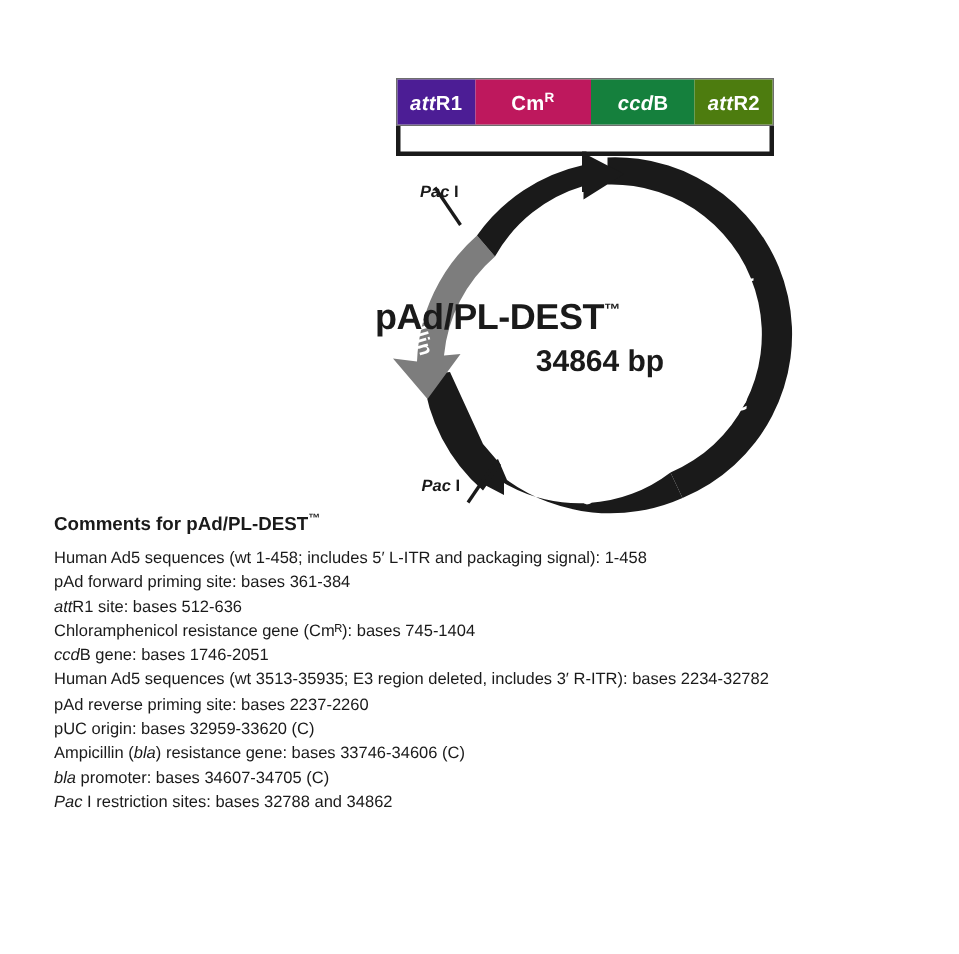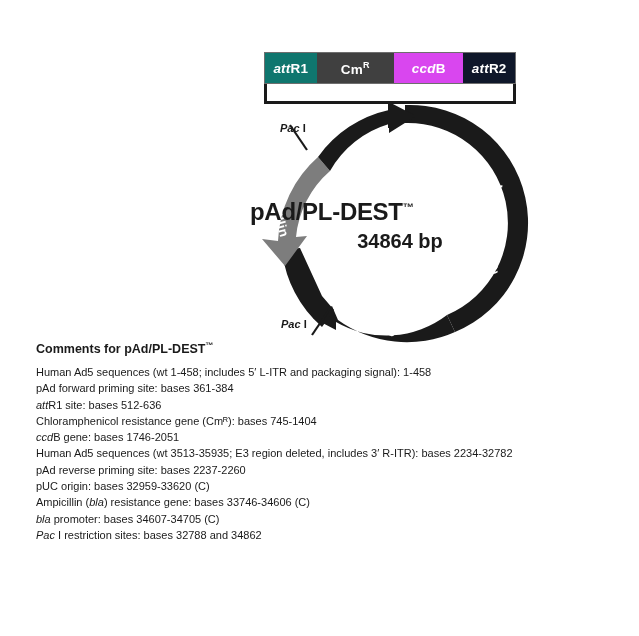--- a/index.html
+++ b/index.html
@@ -8,24 +8,24 @@
     font-family:"Liberation Sans", sans-serif;
     color:#1a1a1a;position:relative;overflow:hidden;
   }
   .page{position:relative;width:639px;height:636px;}
 
   
   .cassette-wrap{position:absolute;left:264px;top:52px;width:252px;}
   .cassette{display:flex;width:252px;height:32px;border:1px solid #6e6e6e;box-sizing:border-box;}
   .seg{display:flex;align-items:center;justify-content:center;
        font-size:13.5px;font-weight:bold;color:#ffffff;letter-spacing:.2px;}
-  .seg-attr1{width:52px;background:#0f766e;}
-  .seg-cm{width:78px;background:#404040;}
-  .seg-ccdb{width:70px;background:#d946ef;}
-  .seg-attr2{width:52px;background:#0f172a;}
+  .seg-attr1{width:52px;background:#4c1d95;}
+  .seg-cm{width:78px;background:#be185d;}
+  .seg-ccdb{width:70px;background:#15803d;}
+  .seg-attr2{width:52px;background:#4d7c0f;}
   .seg i{font-style:italic;}
   .seg sup{font-size:9px;vertical-align:super;font-weight:bold;}
 
   
   .bracket{position:absolute;left:264px;top:84px;width:252px;height:20px;}
   .bracket .bl,.bracket .br{position:absolute;top:0;width:3px;height:20px;background:#1a1a1a;}
   .bracket .bl{left:0;}
   .bracket .br{right:0;}
   .bracket .bh{position:absolute;left:0;top:17px;width:252px;height:3px;background:#1a1a1a;}
   .stem{position:absolute;left:388px;top:101px;width:3px;height:27px;background:#1a1a1a;}

